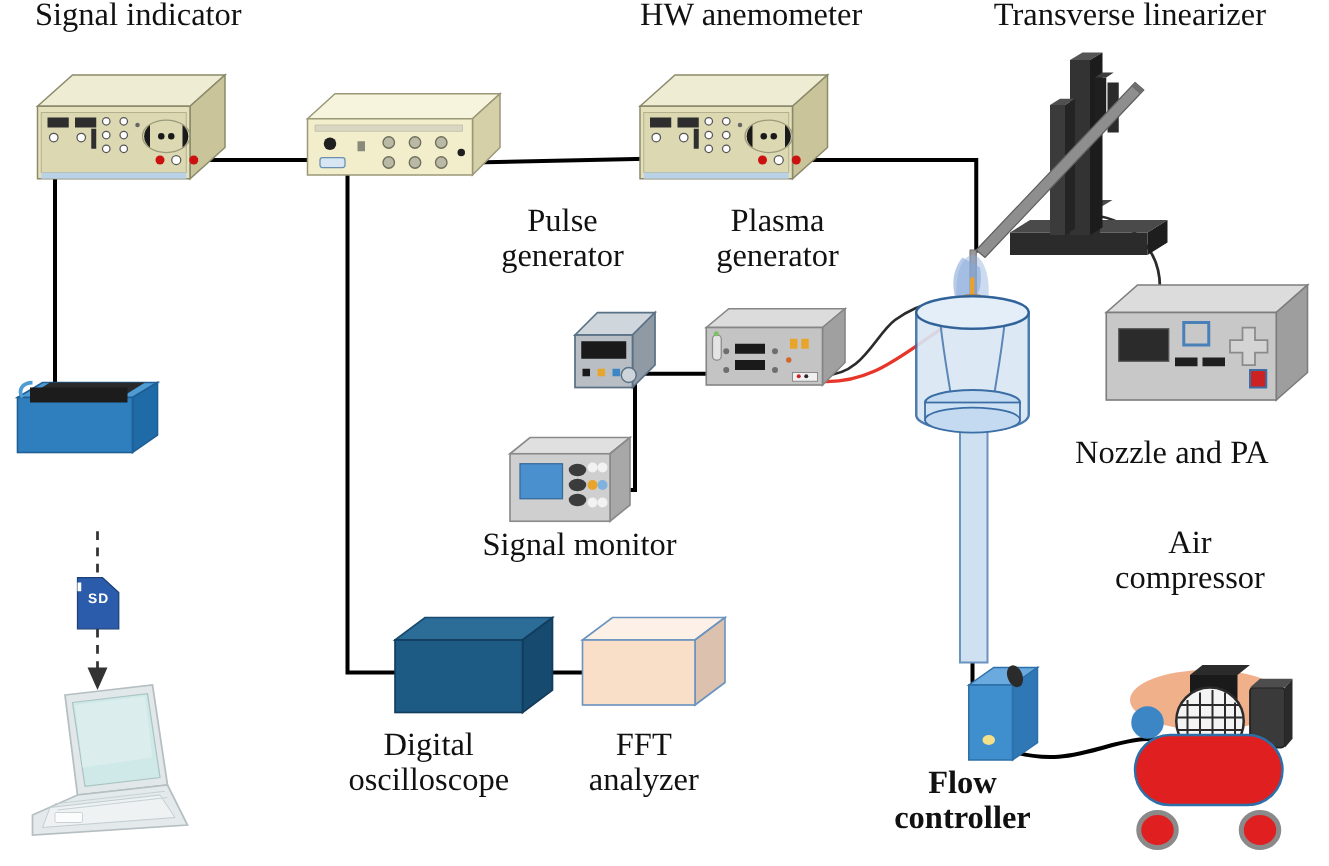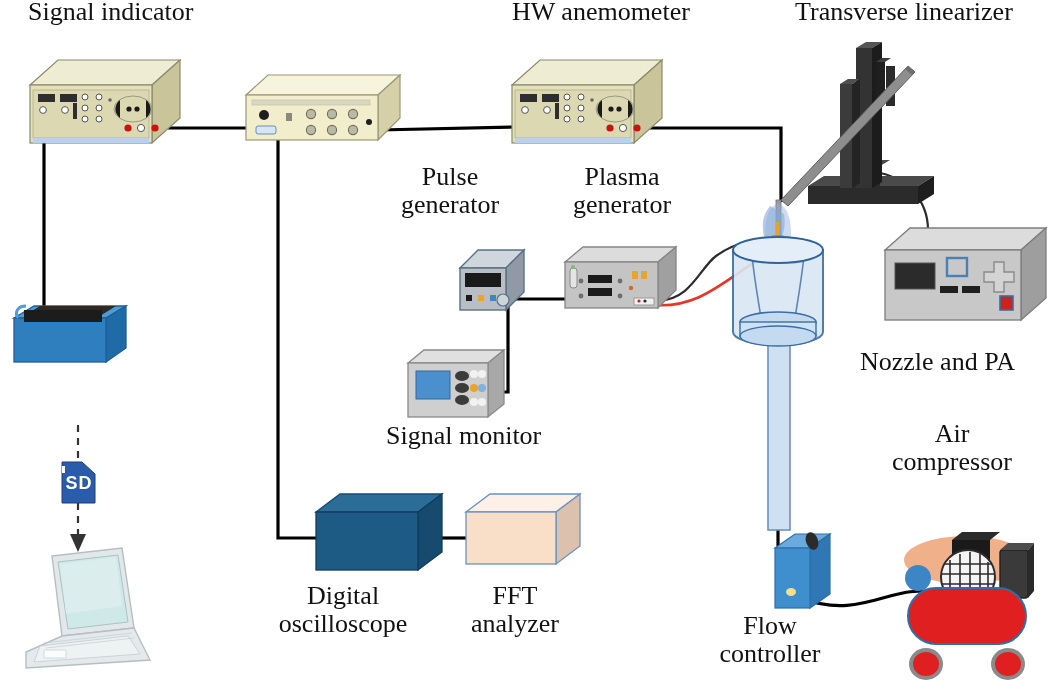--- a/index.html
+++ b/index.html
@@ -268,21 +268,21 @@
       <path d="M18,318 C14,312 18,306 26,306" fill="none" stroke="#4f9cd4" stroke-width="3"></path>
     </g>
   </svg>
 
   <svg viewBox="0 0 1063 693">
     <g>
       <path d="M62,462 L82,462 L95,474 L95,503 L62,503 Z" fill="#2a5cab" stroke="#1c3f78" stroke-width="1"></path>
       <rect x="62" y="466" width="3" height="7" fill="#fff"></rect>
     </g>
   </svg>
-  <div class="lbl" style="left:62px;top:474px;width:34px;font-size:18px;font-weight:bold;color:#fff;text-align:center;font-family:'Liberation Sans',sans-serif;letter-spacing:1px;">SD</div>
+  <div class="lbl" style="left:62px;top:474px;width:34px;font-size:11px;font-weight:bold;color:#fff;text-align:center;font-family:'Liberation Sans',sans-serif;letter-spacing:1px;">SD</div>
 
   <svg viewBox="0 0 1063 693">
     <g>
       <polygon points="52,556 122,548 134,628 62,636" fill="#e2e8ea" stroke="#b5bfc2" stroke-width="1.4"></polygon>
       <polygon points="58,562 118,555 128,622 68,629" fill="#cfe8e8" stroke="#aac4c4" stroke-width="1"></polygon>
       <polygon points="60,564 116,557 122,606 66,614" fill="#dff0ef" opacity="0.7"></polygon>
       <polygon points="62,636 134,628 150,660 26,668 26,652" fill="#e4eaec" stroke="#b5bfc2" stroke-width="1.4"></polygon>
       <polygon points="40,646 128,636 140,654 34,662" fill="#eef2f3" stroke="#c3cdd0" stroke-width="0.8"></polygon>
       <rect x="44" y="650" width="22" height="8" rx="1" fill="#fbfdfd" stroke="#c3cdd0" stroke-width="0.7"></rect>
       <line x1="44" y1="643" x2="132" y2="633" stroke="#c7d1d4" stroke-width="0.8"></line>
@@ -351,16 +351,16 @@
   <div class="lbl ctr" style="left:548px;top:163px;width:148px;">Plasma
 generator</div>
   <div class="lbl" style="left:386px;top:422px;">Signal monitor</div>
   <div class="lbl ctr" style="left:448px;top:582px;width:134px;">FFT
 analyzer</div>
   <div class="lbl ctr" style="left:248px;top:582px;width:190px;">Digital
 oscilloscope</div>
   <div class="lbl" style="left:812px;top:348px;margin-left:48px;">Nozzle and PA</div>
   <div class="lbl ctr" style="left:862px;top:420px;width:180px;">Air
 compressor</div>
-  <div class="lbl ctr" style="left:690px;top:612px;width:160px;">Flow
+  <div class="lbl ctr" style="left:690px;top:612px;width:160px;font-weight:bold;">Flow
 controller</div>
 
 </div>
 
 </body></html>

